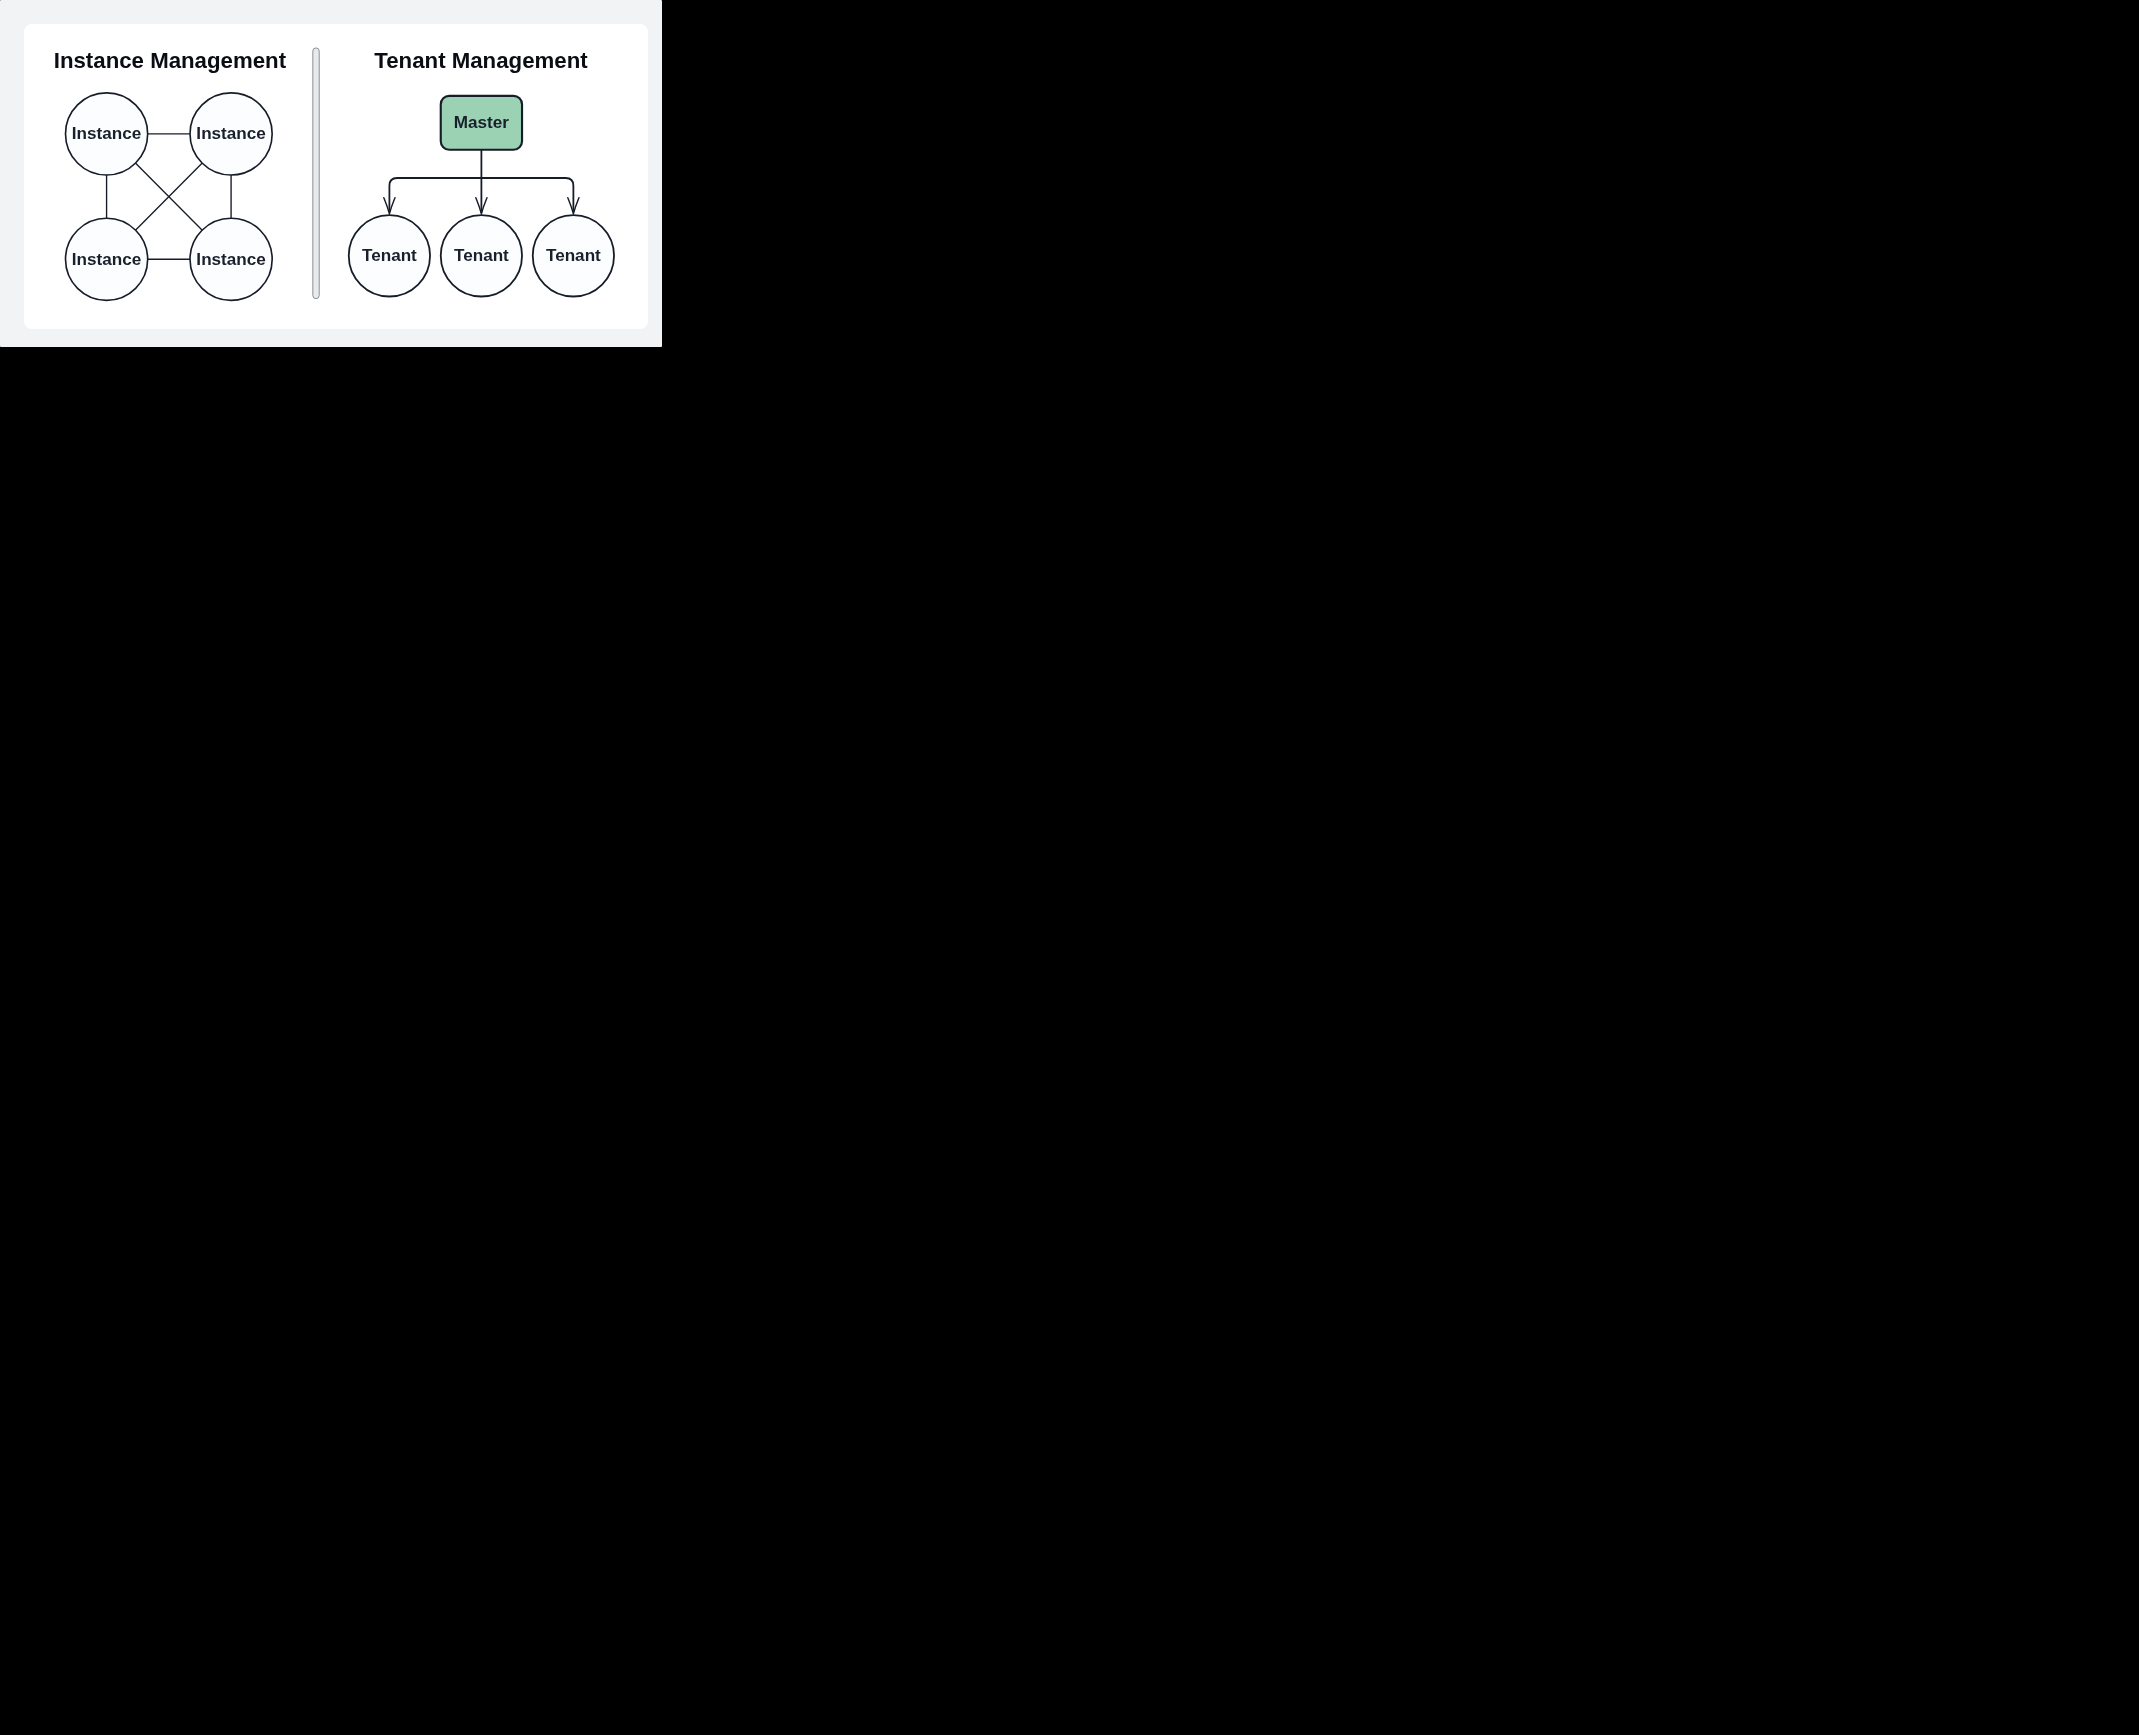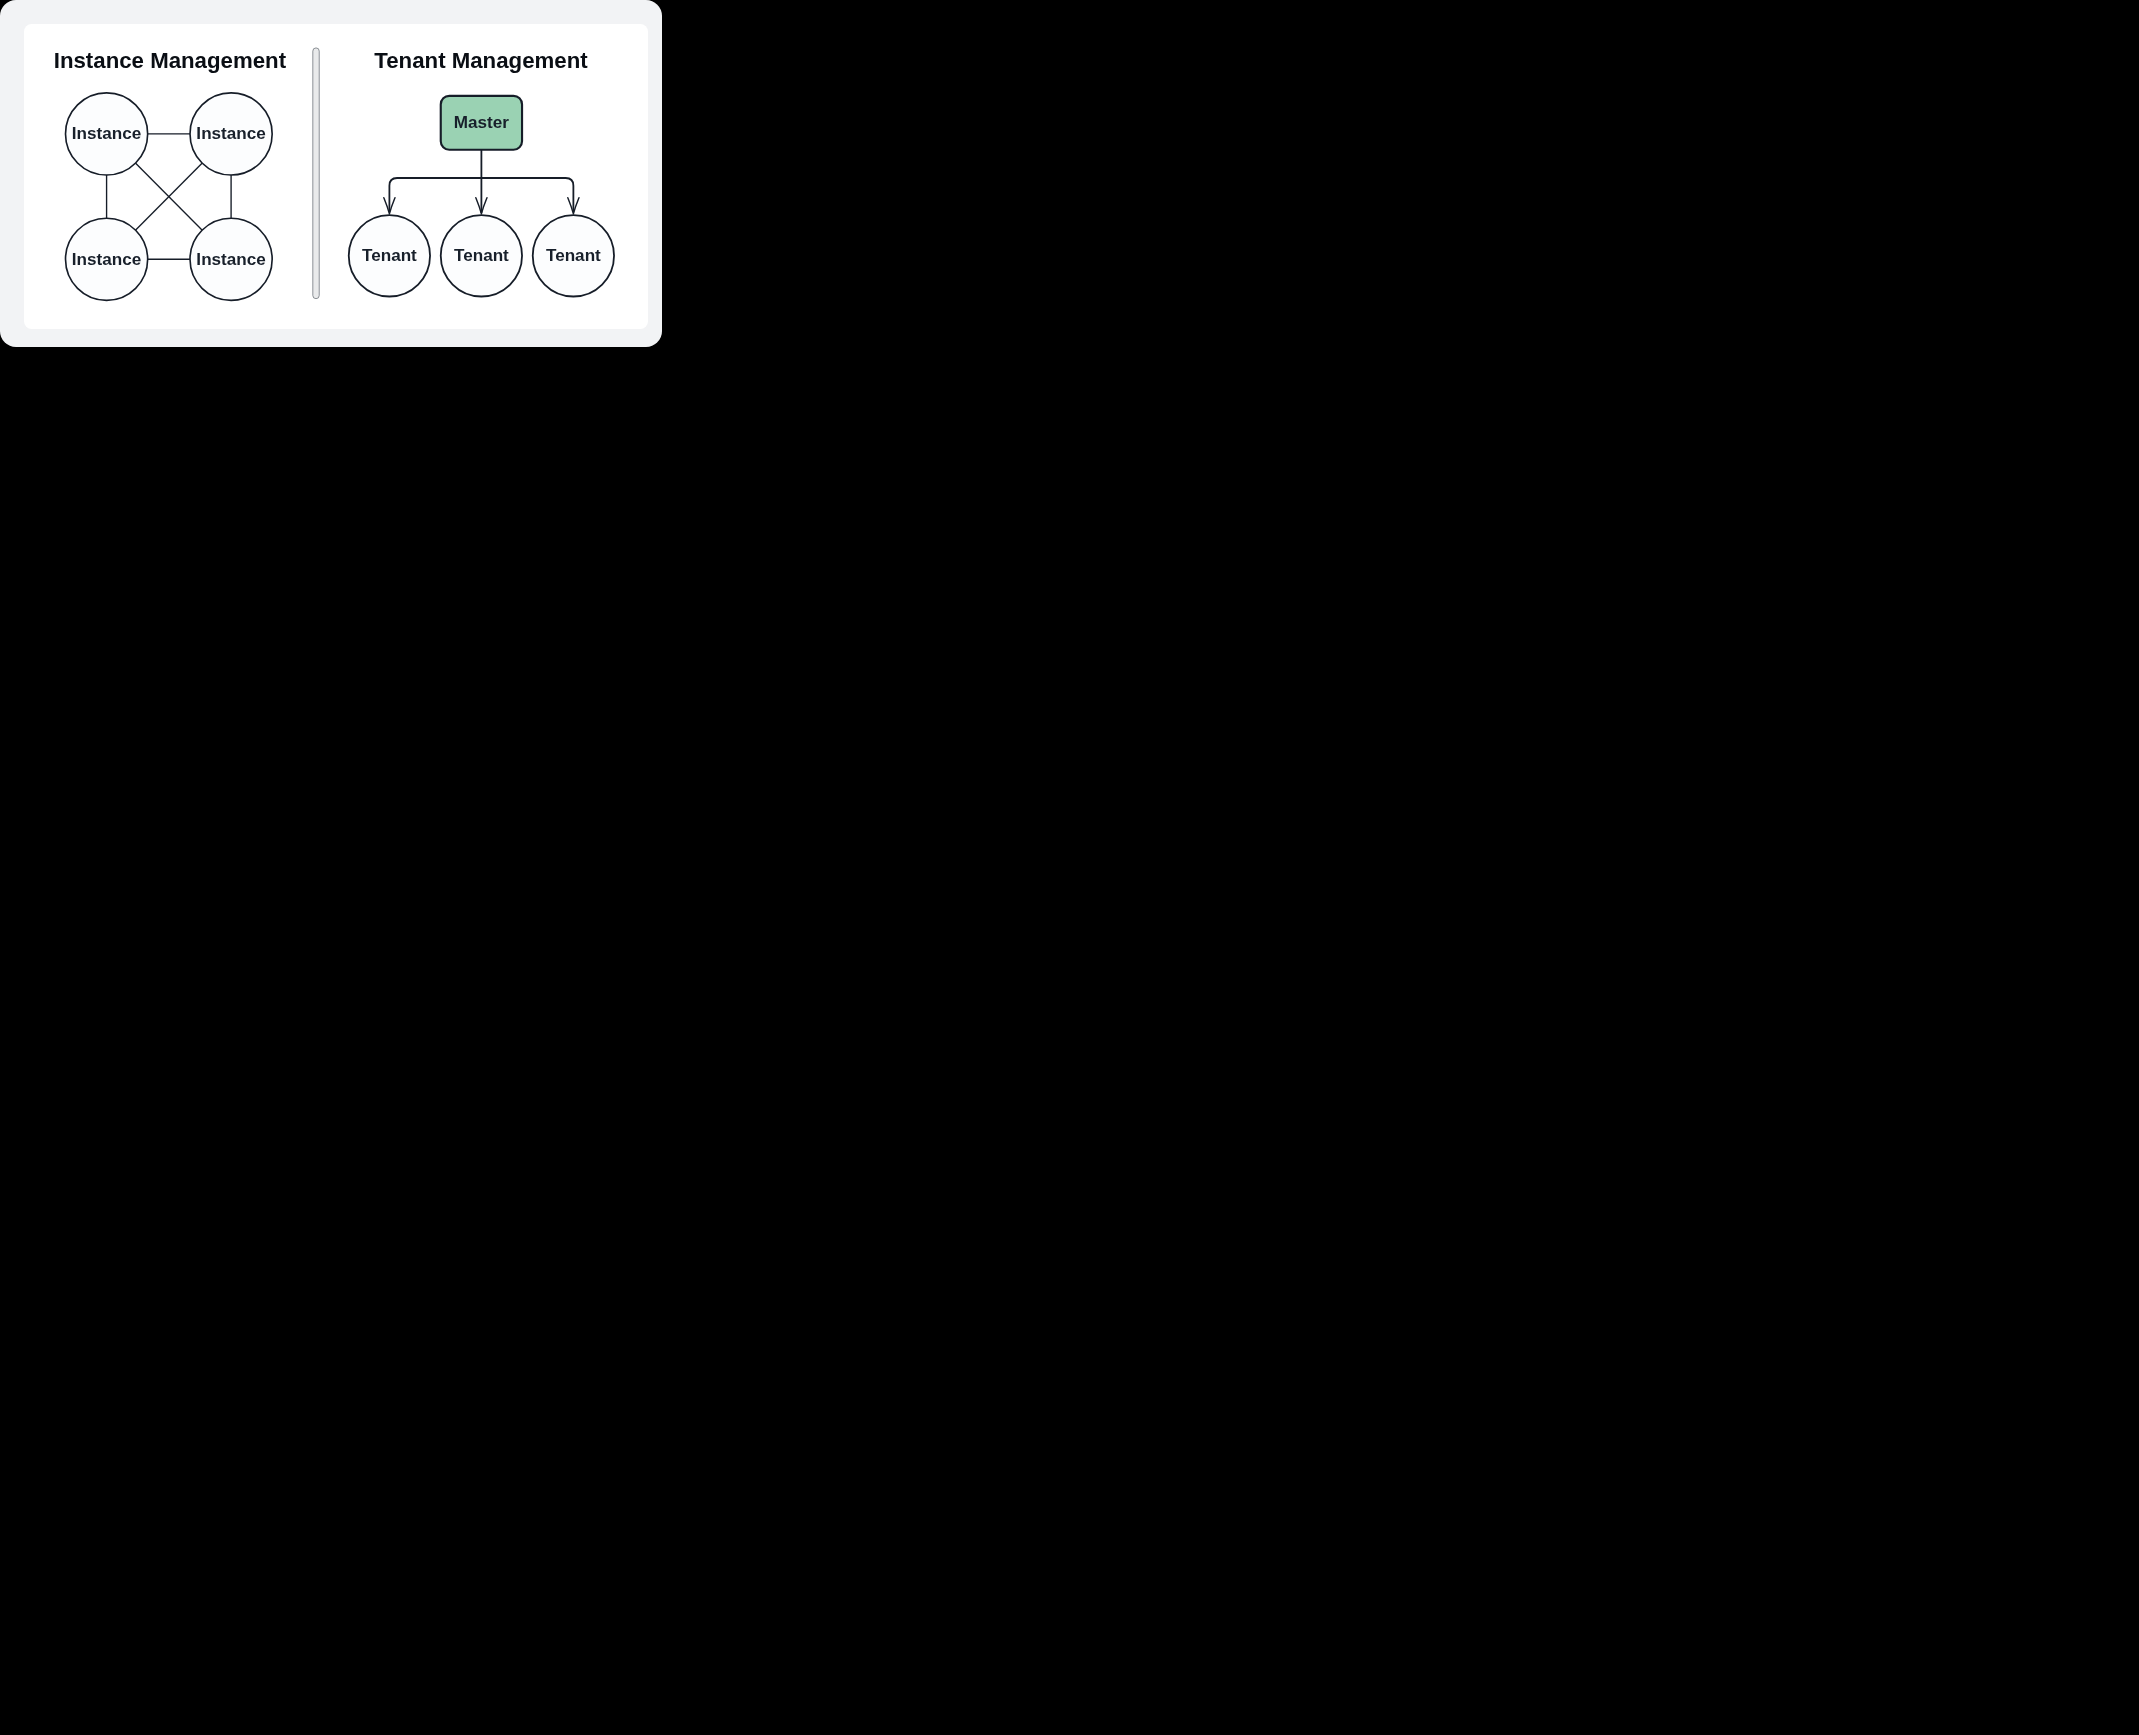--- a/index.html
+++ b/index.html
@@ -10,21 +10,21 @@
     height: 347px;
     overflow: hidden;
     font-family: "Liberation Sans", sans-serif;
   }
   .page {
     position: absolute;
     left: 0; top: 0;
     width: 662px;
     height: 347px;
     background: #f2f3f5;
-    border-radius: 16px;
+    border-radius: 1px;
   }
   .card {
     position: absolute;
     left: 23.5px; top: 24px;
     width: 624px;
     height: 305px;
     background: #ffffff;
     border-radius: 7.7px;
   }
   svg.diagram {

